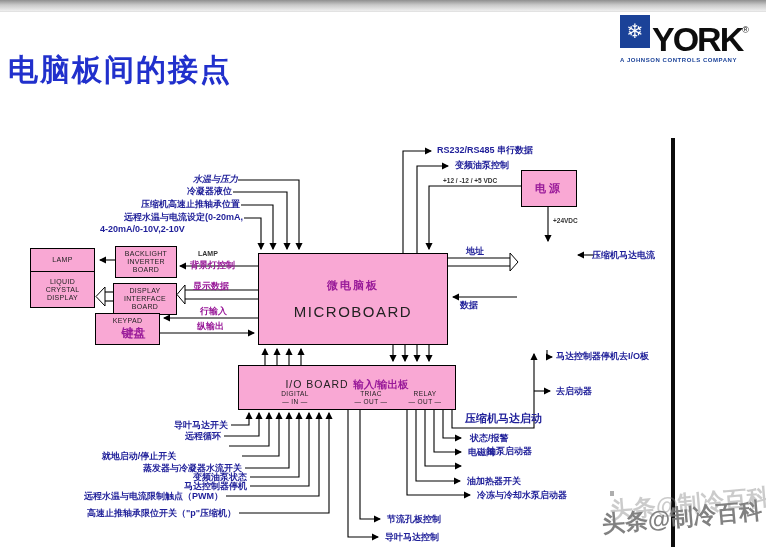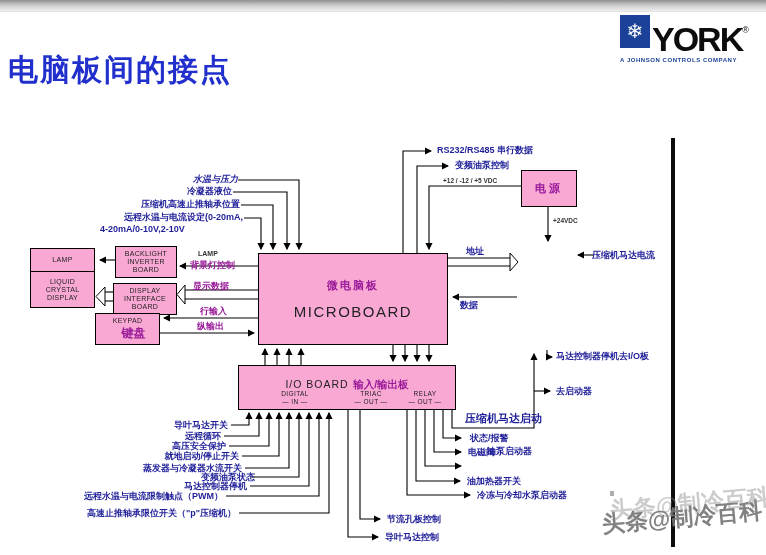--- a/index.html
+++ b/index.html
@@ -201,24 +201,23 @@
     <div class="lbl" style="left:468px;top:447px;">电磁阀</div>
     <div class="lbl" style="left:468px;top:446px;margin-left:19px;">油泵启动器</div>
     <div class="lbl" style="left:467px;top:476px;">油加热器开关</div>
     <div class="lbl" style="left:477px;top:490px;">冷冻与冷却水泵启动器</div>
 
     <div class="lbl" style="left:387px;top:514px;">节流孔板控制</div>
     <div class="lbl" style="left:385px;top:532px;">导叶马达控制</div>
 
     <div class="lbl ralign" style="left:28px;top:420px;width:200px;">导叶马达开关</div>
     <div class="lbl ralign" style="left:21px;top:431px;width:200px;">远程循环</div>
-    <div class="lbl ralign" style="left:26px;top:441px;width:200px;">高压安全保护</div>
-    <div class="lbl ralign" style="left:39px;top:451px;width:200px;">就地启动/停止开关</div>
+    <div class="lbl ralign" style="left:39px;top:451px;width:200px;text-align:center;">就地启动/停止开关</div>
     <div class="lbl ralign" style="left:42px;top:463px;width:200px;">蒸发器与冷凝器水流开关</div>
-    <div class="lbl ralign" style="left:55px;top:472px;width:200px;">变频油泵状态</div>
+    <div class="lbl ralign" style="left:47px;top:472px;width:200px;">变频油泵状态</div>
     <div class="lbl ralign" style="left:47px;top:481px;width:200px;">马达控制器停机</div>
     <div class="lbl ralign" style="left:23px;top:491px;width:200px;">远程水温与电流限制触点（PWM）</div>
     <div class="lbl ralign" style="left:16px;top:508px;width:220px;">高速止推轴承限位开关（"p"压缩机）</div>
 
     <div class="vline"></div>
     <div class="artifact"></div>
   </div>
 
   <div class="watermark">头条@制冷百科</div>
 

